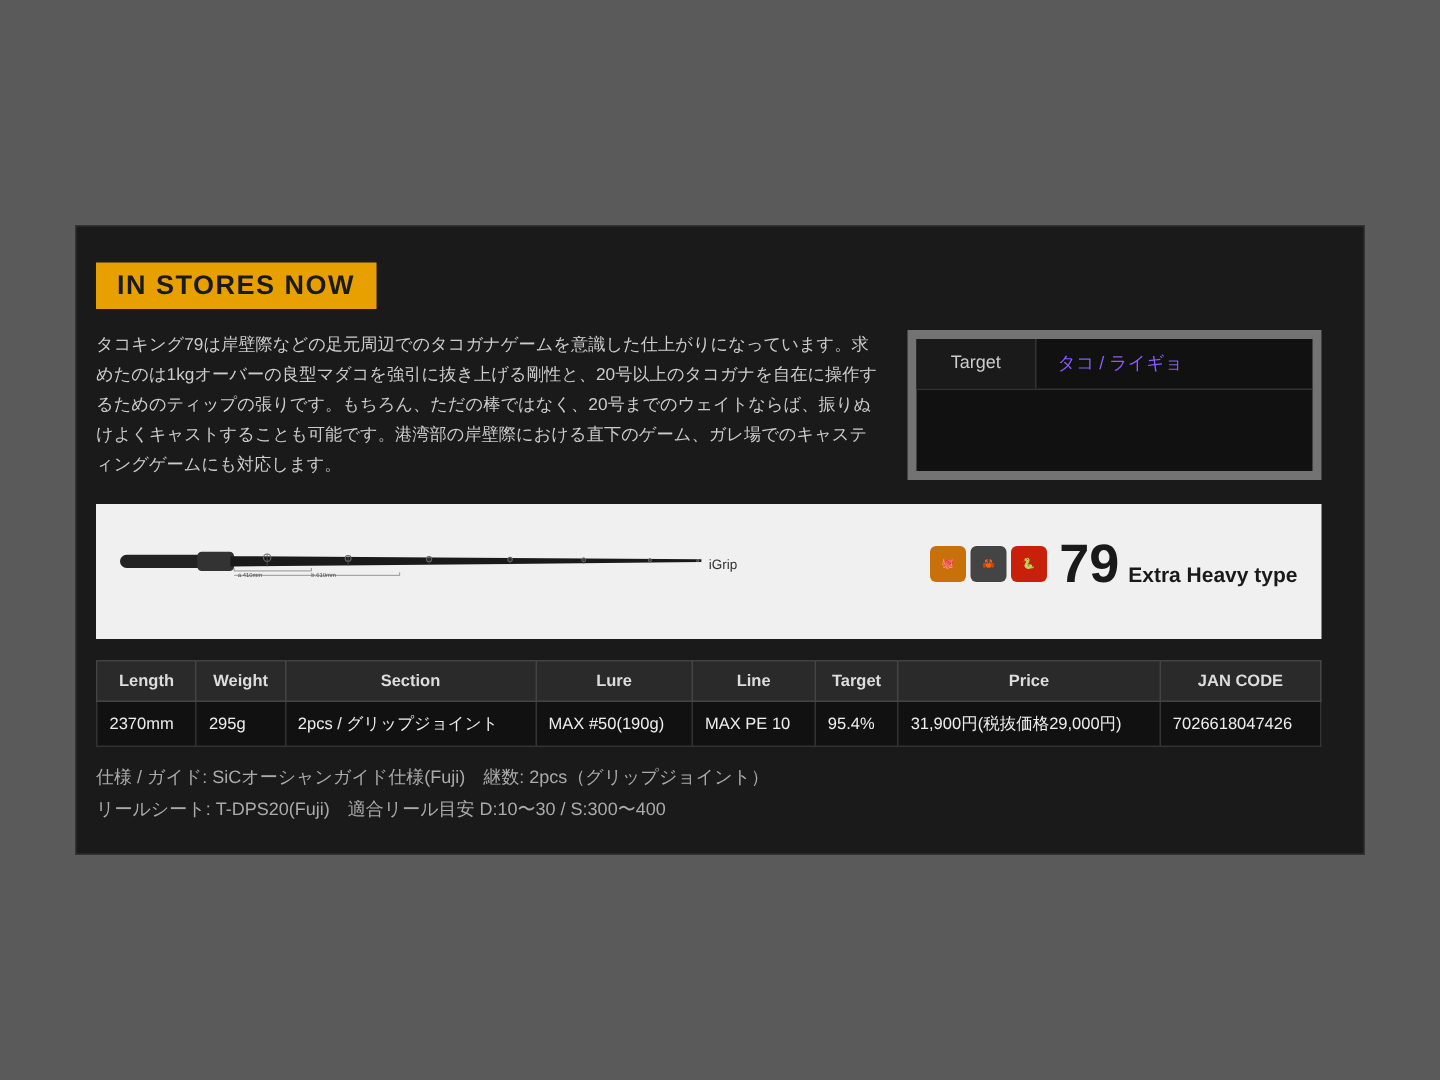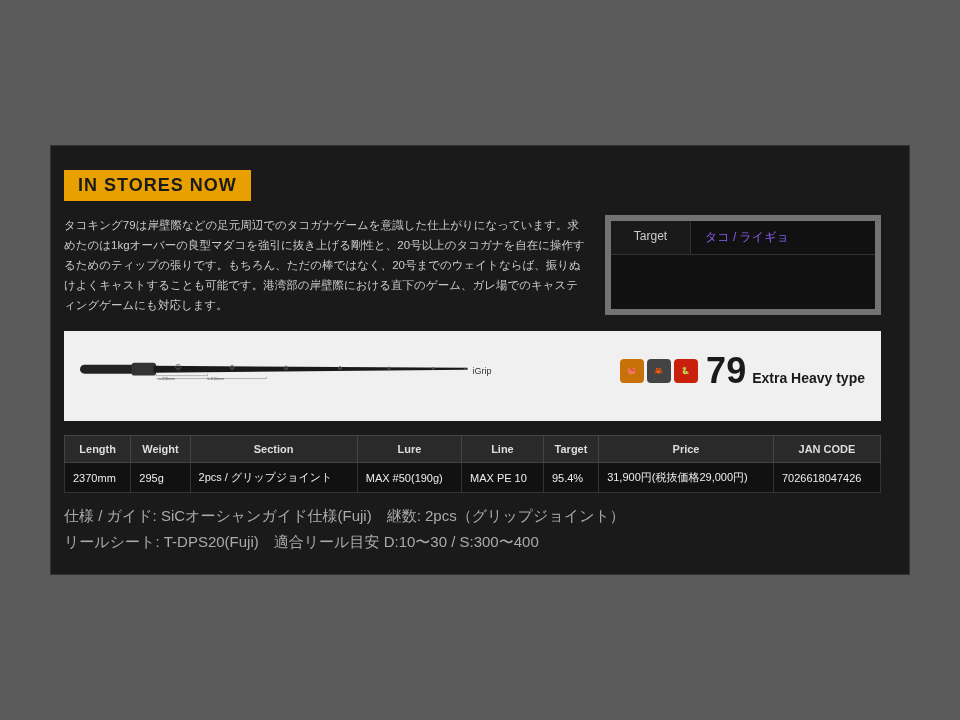--- a/index.html
+++ b/index.html
@@ -136,21 +136,21 @@
     .specs-table td {
       background: #111;
       color: #eeeeee;
       padding: 7px 8px;
       border: 1px solid #333;
       text-align: left;
       font-size: 11px;
     }
     .footer-text {
       color: #aaaaaa;
-      font-size: 15px;
+      font-size: 12px;
       line-height: 1.7;
     }
     .rod-svg-wrapper {
       width: 100%;
     }
   </style>
 </head>
 <body>
 
 <div class="main-card">

